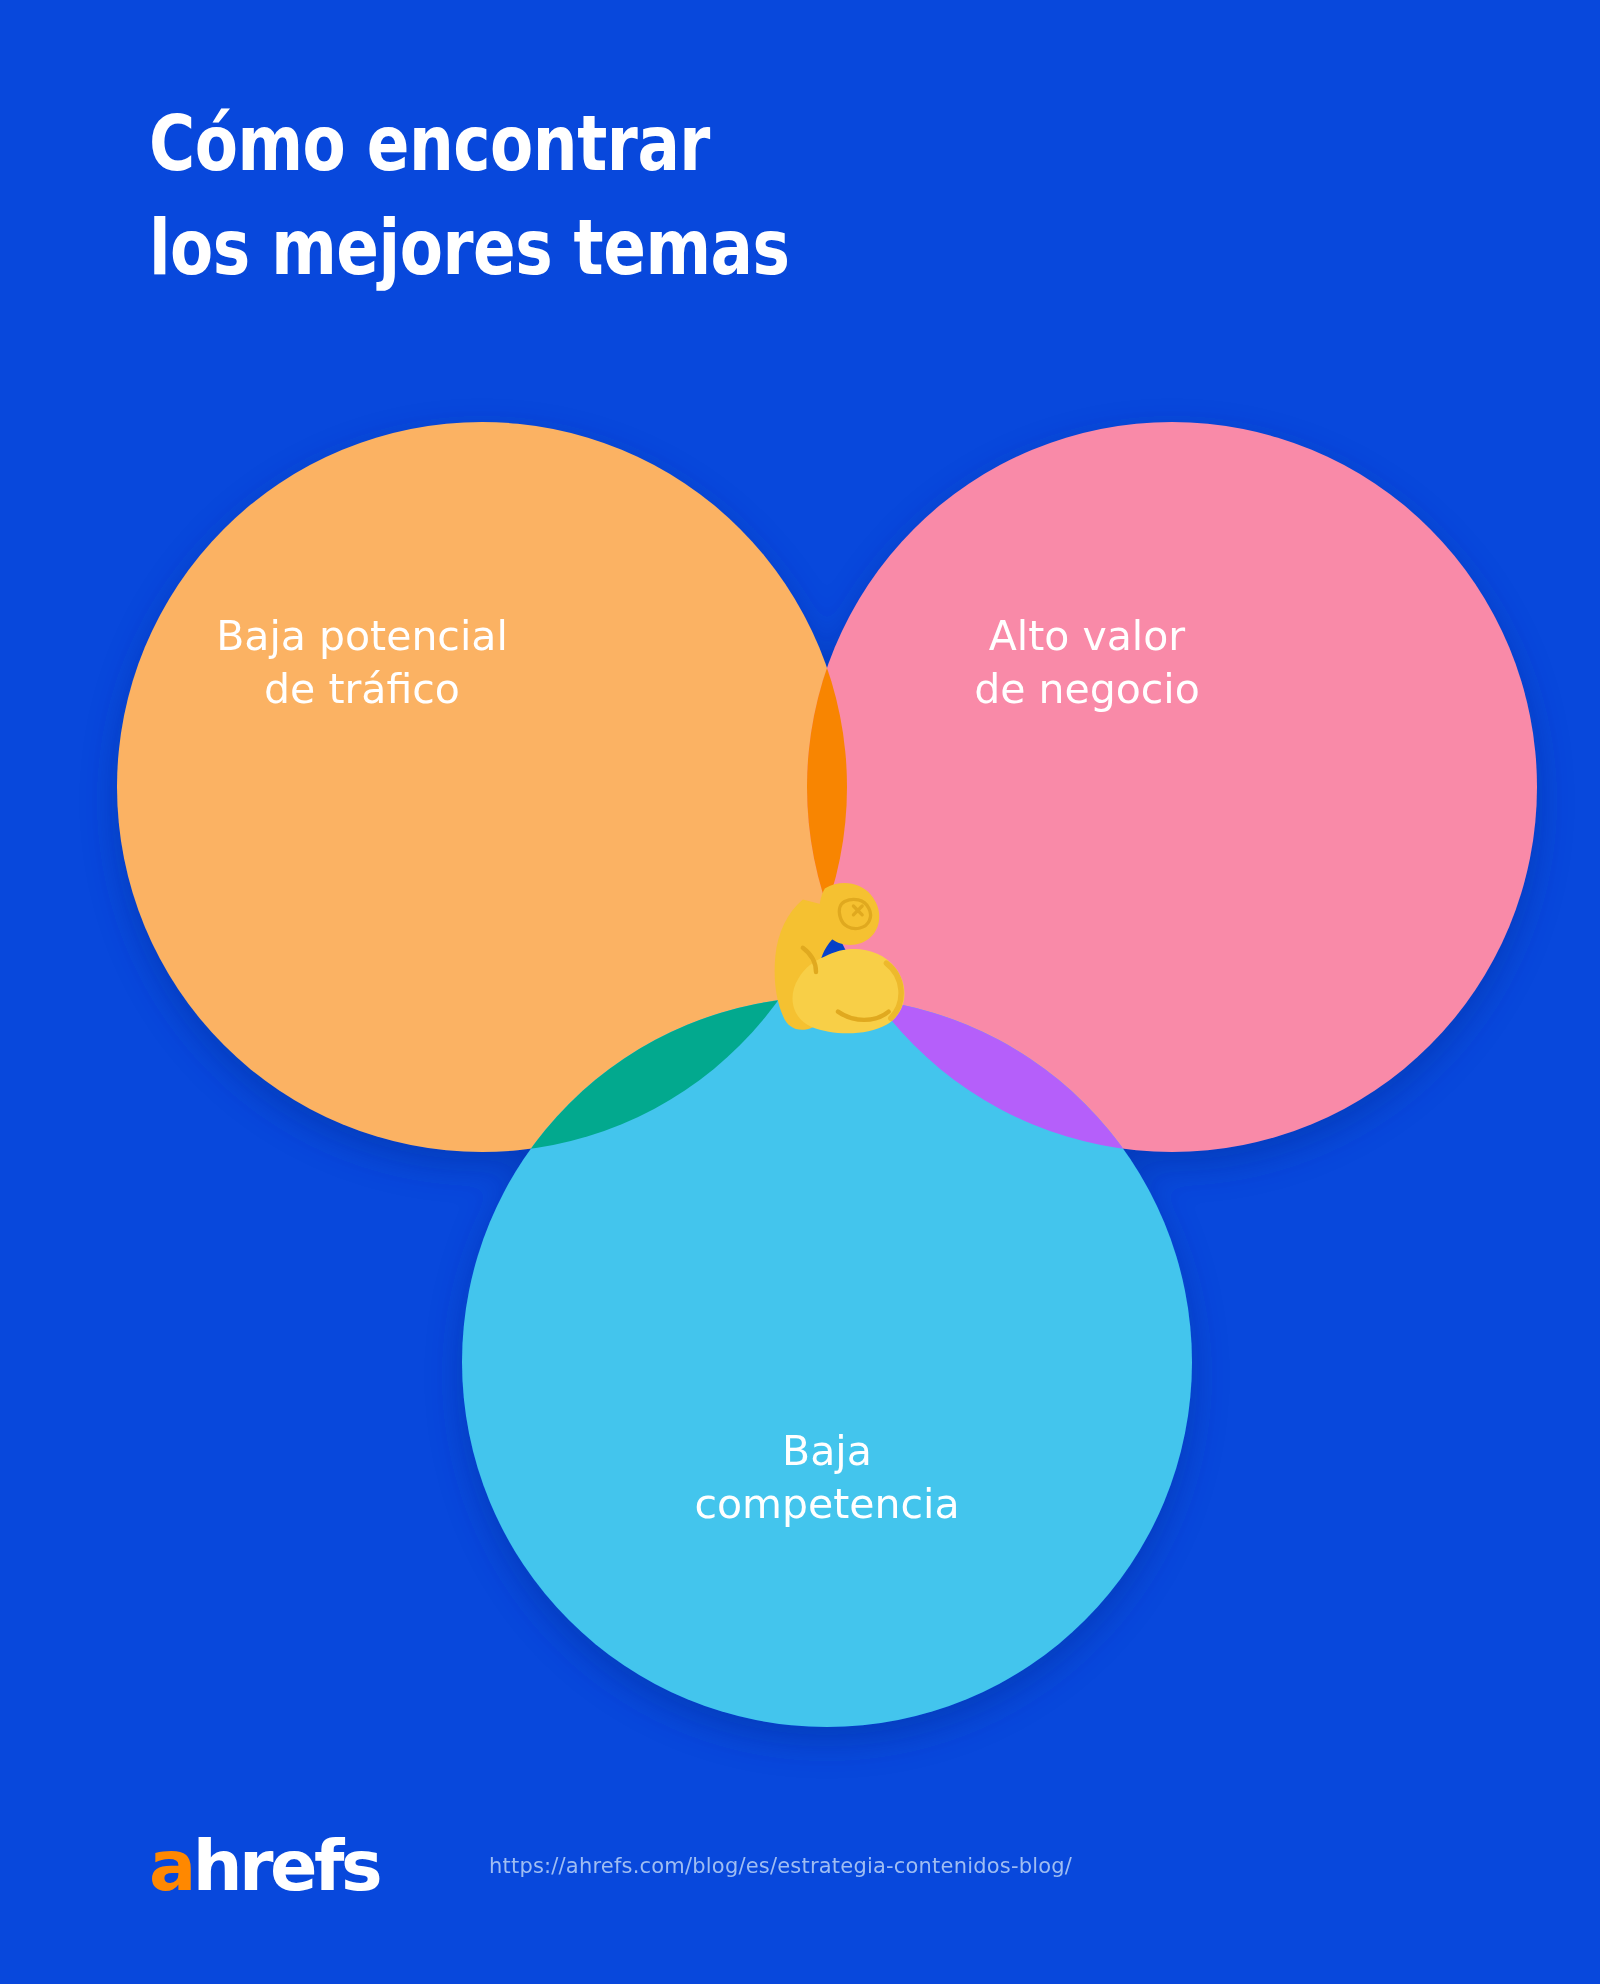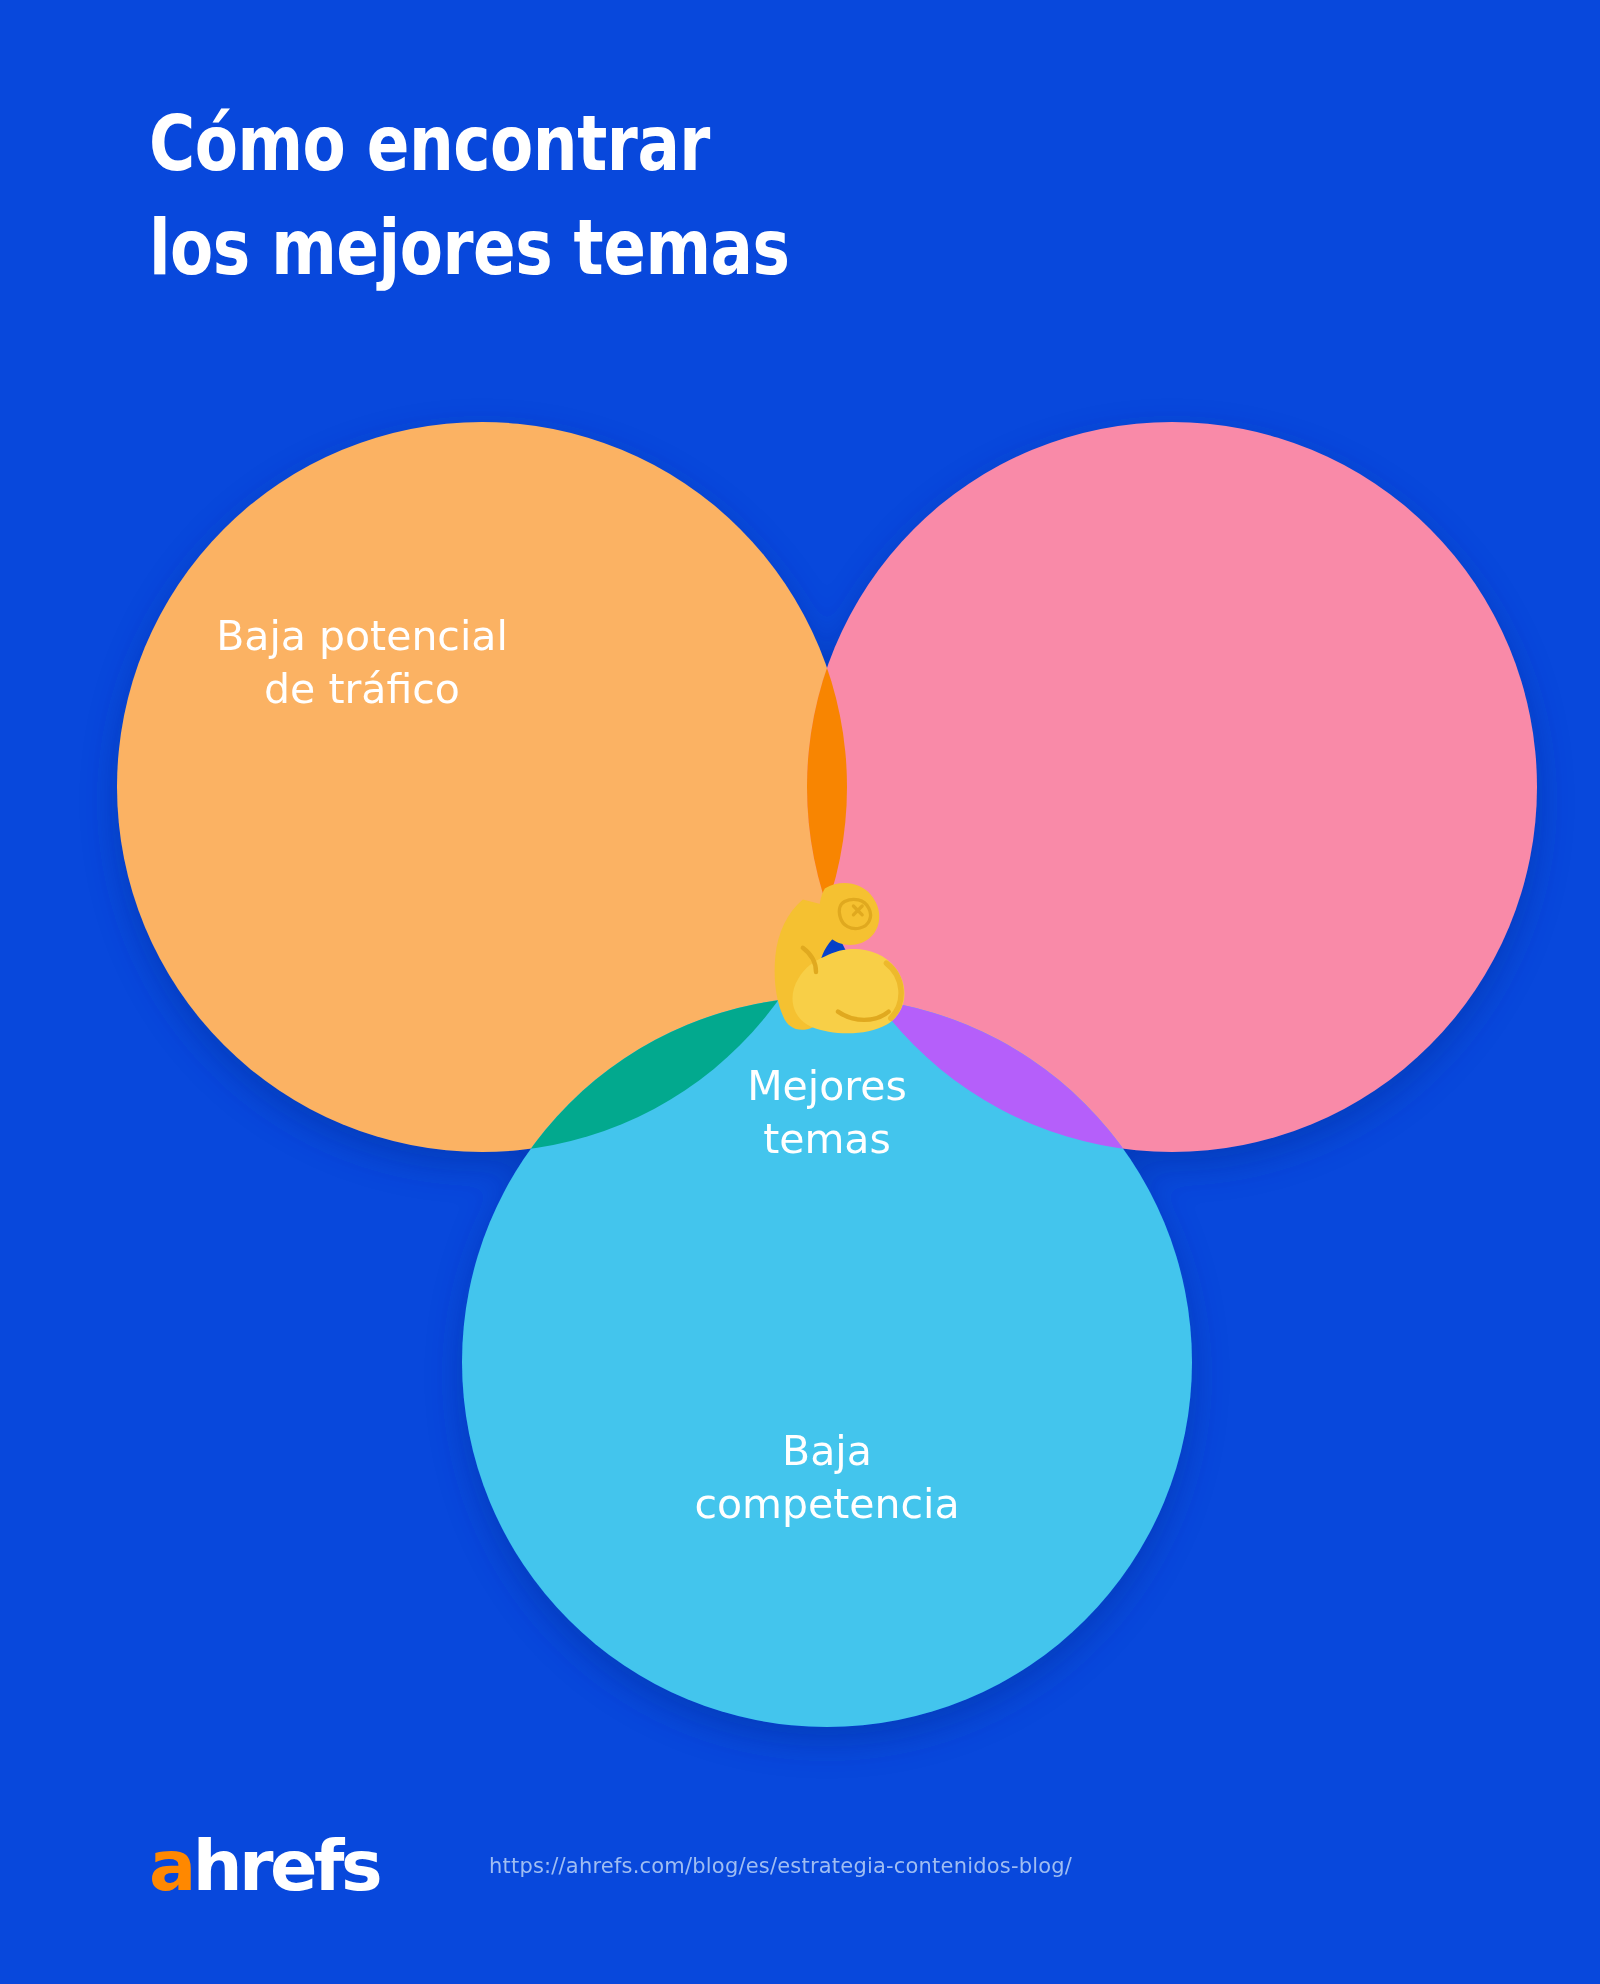--- a/index.html
+++ b/index.html
@@ -229,23 +229,23 @@
       <path d="M134 92 C 150 104, 152 128, 138 142" fill="none" stroke="#EDB92C" stroke-width="5" stroke-linecap="round"></path>
       <path d="M90 136 C 104 146, 124 146, 136 136" fill="none" stroke="#E0A91F" stroke-width="4" stroke-linecap="round"></path>
 
       <path d="M58 78 C 66 84, 70 92, 70 100" fill="none" stroke="#E0A91F" stroke-width="4" stroke-linecap="round"></path>
     </svg>
   </div>
 
   <div class="venn-label" id="label-traffic" style="color: rgb(255, 255, 255);">Baja potencial
 de tráfico</div>
 
-
-  <div class="venn-label" id="label-best" style="color: rgb(255, 255, 255);">Mejores
-temas</div>
+  <div class="venn-label" id="label-business" style="color: rgb(255, 255, 255);">Alto valor
+de negocio</div>
+
 
   <div class="venn-label" id="label-competition" style="color: rgb(255, 255, 255);">Baja
 competencia</div>
 
   <div class="footer">
     <div class="logo"><span class="logo-a" style="color: rgb(255, 136, 0);">a</span><span class="logo-rest" style="color: rgb(255, 255, 255);">hrefs</span></div>
     <div class="url" style="color: rgb(159, 189, 242);">https://ahrefs.com/blog/es/estrategia-contenidos-blog/</div>
   </div>
 
 </div>

